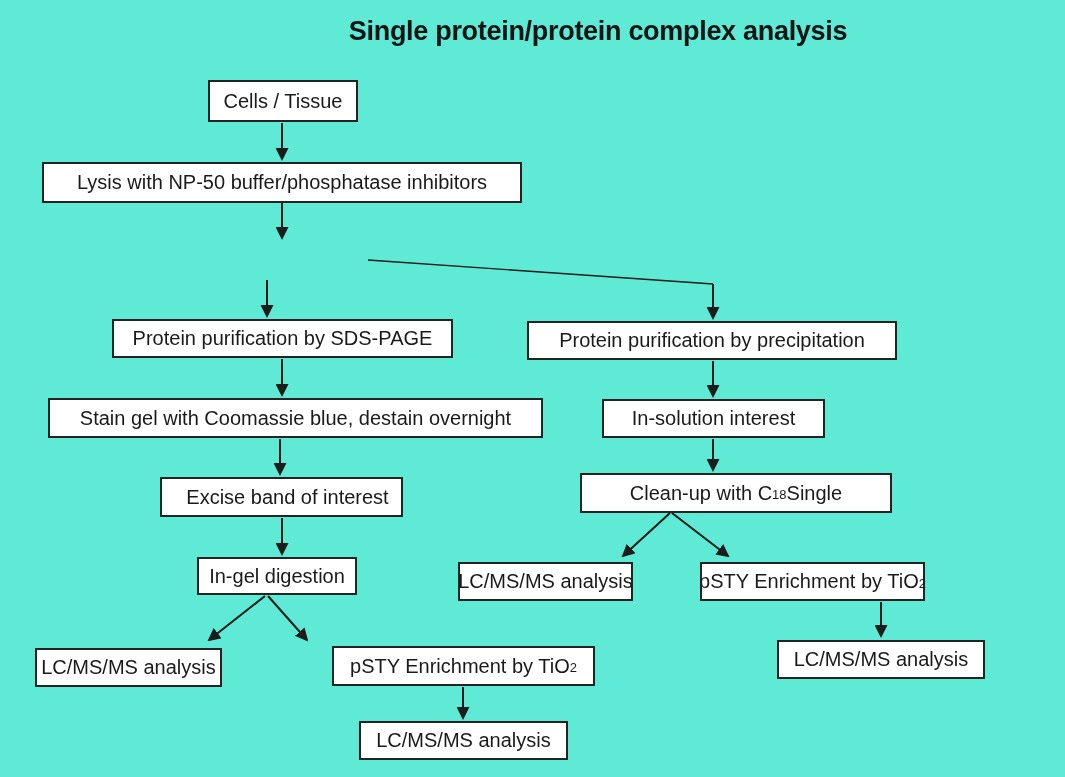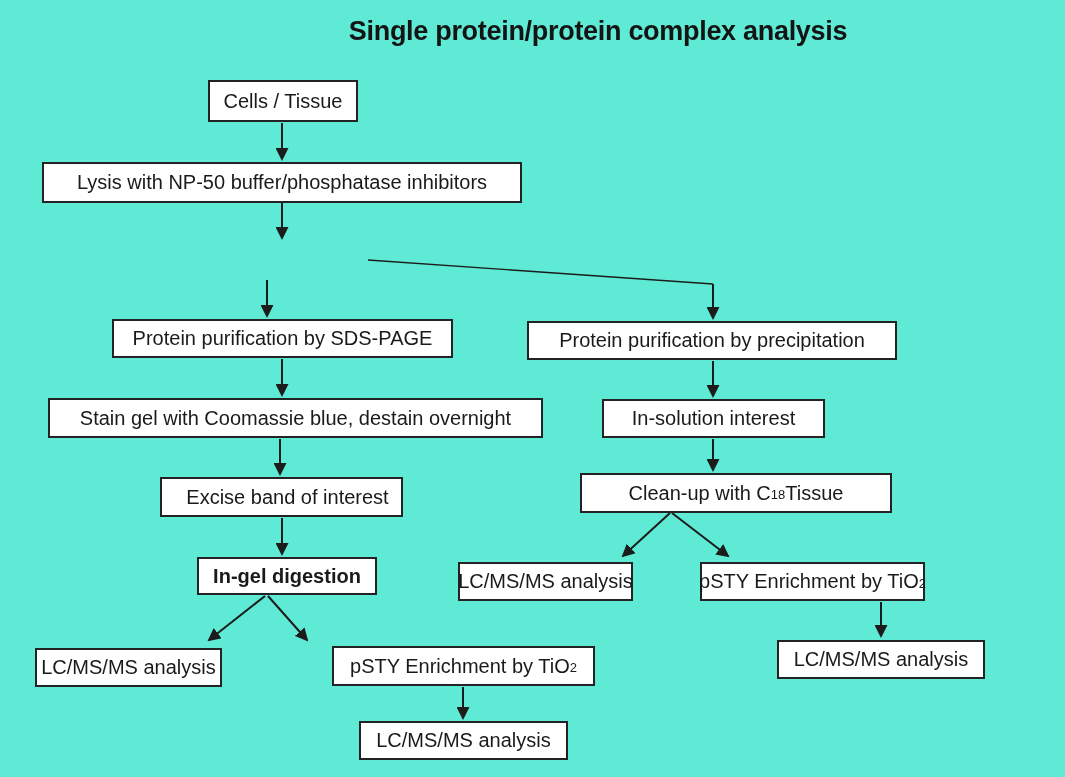--- a/index.html
+++ b/index.html
@@ -77,24 +77,24 @@
     <span>In-solution interest</span>
   </div>
 
   <div class="node" style="left:160px;top:477px;width:243px;height:40px;padding-left:12px;">
     <span>Excise band of interest</span>
   </div>
 
   <div class="node" style="left:580px;top:473px;width:312px;height:40px;">
     <span>Clean-up with C</span>
       <sub>18</sub>
-      <span> Tissue</span>
+      <span> Single</span>
   </div>
 
-  <div class="node" style="left:197px;top:557px;width:180px;height:38px;font-weight:bold;">
+  <div class="node" style="left:197px;top:557px;width:160px;height:38px;">
     <span>In-gel digestion</span>
   </div>
 
   <div class="node" style="left:458px;top:562px;width:175px;height:39px;">
     <span>LC/MS/MS analysis</span>
   </div>
 
   <div class="node" style="left:700px;top:562px;width:225px;height:39px;">
     <span>pSTY Enrichment by TiO</span>
       <sub>2</sub>

